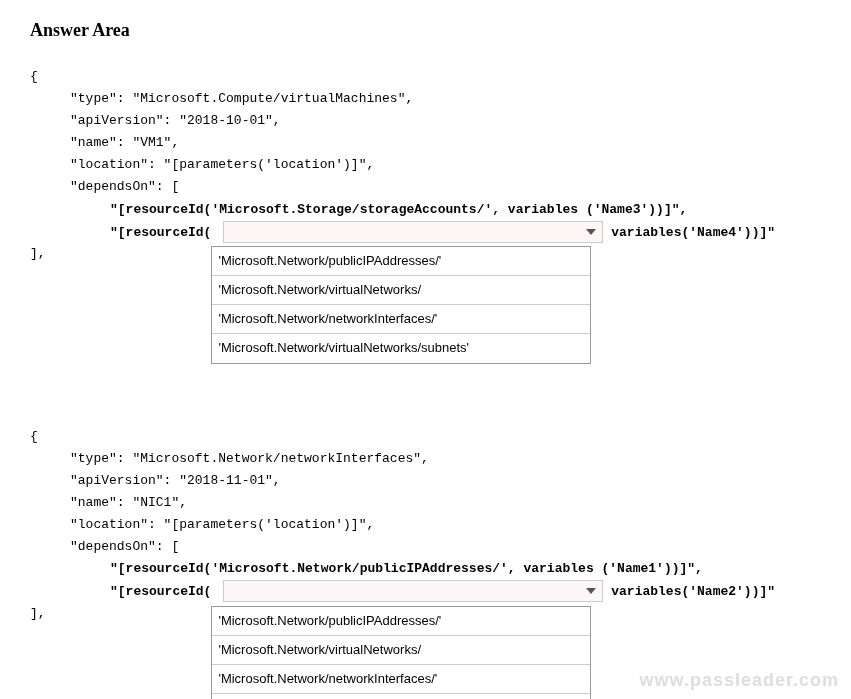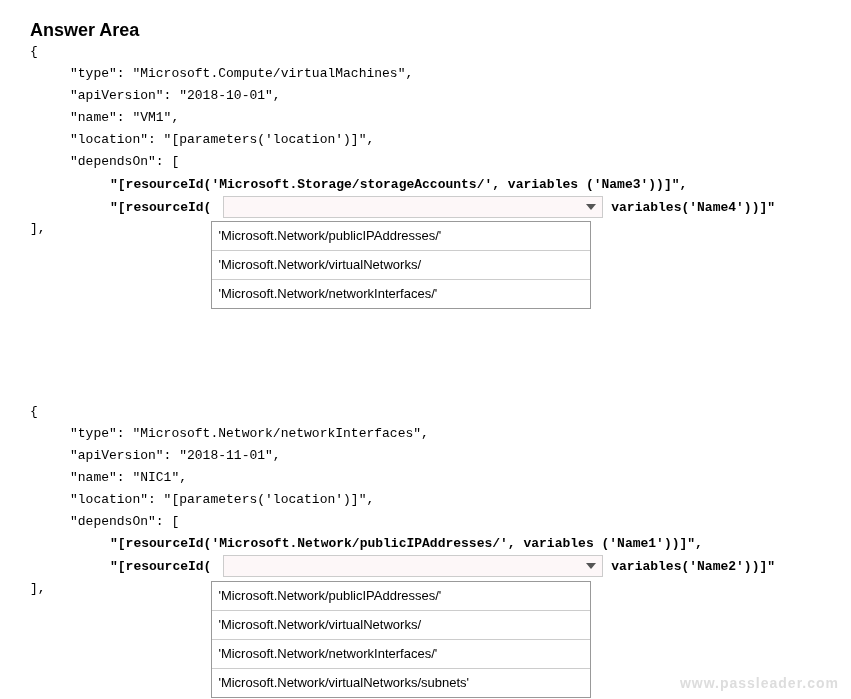--- a/index.html
+++ b/index.html
@@ -6,23 +6,24 @@
       font-family: 'Courier New', monospace;
       font-size: 13px;
       padding: 20px 30px;
       background: #fff;
       color: #000;
       margin: 0;
       width: 851px;
       box-sizing: border-box;
     }
     .title {
-      font-family: Liberation Sans, sans-serif;
+      font-family: Liberation Serif, serif;
       font-size: 18px;
       font-weight: bold;
+      margin-bottom: 25px;
     }
     .code-block {
       line-height: 1.7;
       margin-bottom: 30px;
       white-space: nowrap;
     }
     .bold {
       font-weight: bold;
     }
     .indent1 { padding-left: 40px; }
@@ -73,21 +74,21 @@
       border-bottom: none;
     }
     .dropdown-spacer {
       height: 130px;
     }
     .watermark {
       position: fixed;
       bottom: 8px;
       right: 12px;
       font-family: Arial, sans-serif;
-      font-size: 14px;
+      font-size: 18px;
       color: #ddd;
       letter-spacing: 1px;
       font-weight: bold;
       text-shadow: 1px 1px 0 #fff, -1px -1px 0 #fff;
       pointer-events: none;
     }
   </style>
 </head>
 <body>
 
@@ -103,20 +104,21 @@
   <div class="indent2 bold">"[resourceId('Microsoft.Storage/storageAccounts/', variables ('Name3'))]",</div>
   <div class="indent2">
     <span class="bold">"[resourceId(</span><span class="dropdown-wrap">
       <span class="dropdown-select">
         <span class="dropdown-arrow"></span>
       </span>
       <div class="dropdown-list">
         <div class="dropdown-item">'Microsoft.Network/publicIPAddresses/'</div>
         <div class="dropdown-item">'Microsoft.Network/virtualNetworks/</div>
         <div class="dropdown-item">'Microsoft.Network/networkInterfaces/'</div>
+        <div class="dropdown-item">'Microsoft.Network/virtualNetworks/subnets'</div>
       </div>
     </span><span class="bold"> variables('Name4'))]"</span>
   </div>
   <div>],</div>
   <div class="dropdown-spacer"></div>
 </div>
 
 <div class="code-block">
   <div>{</div>
   <div class="indent1">"type": "Microsoft.Network/networkInterfaces",</div>

